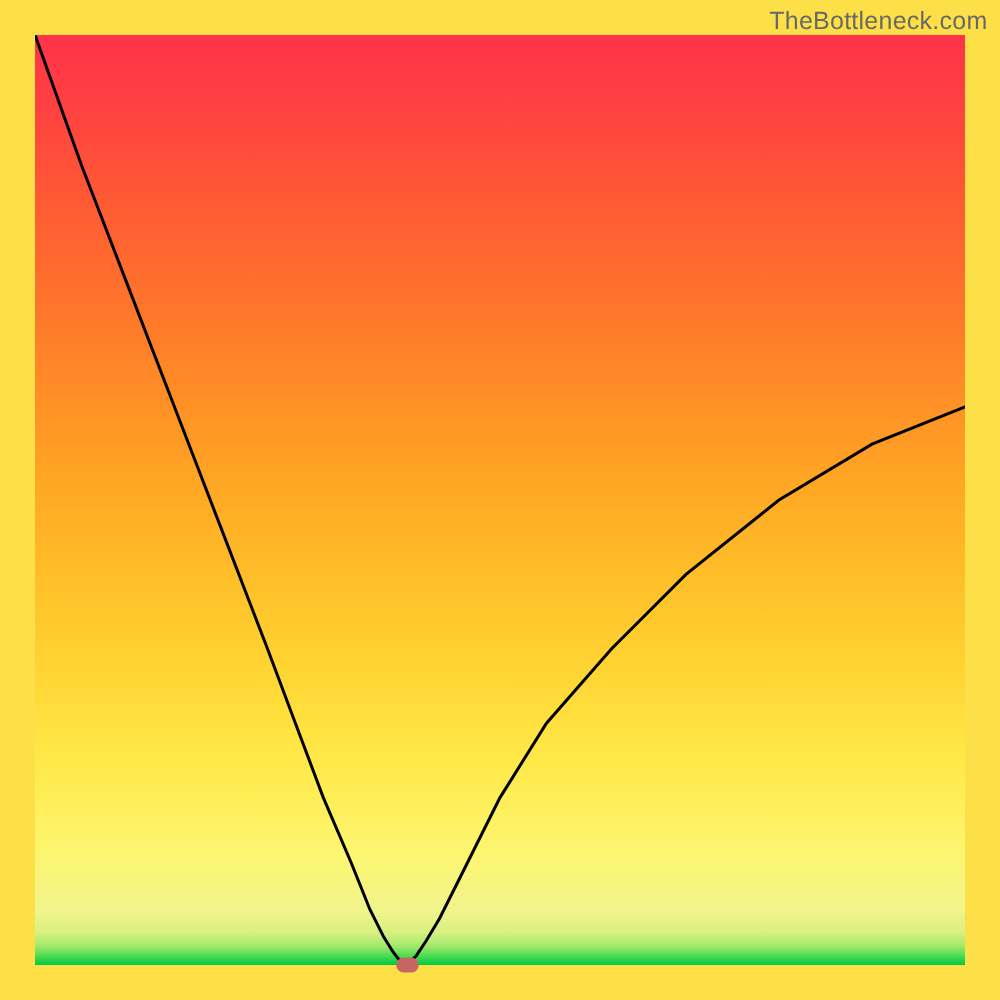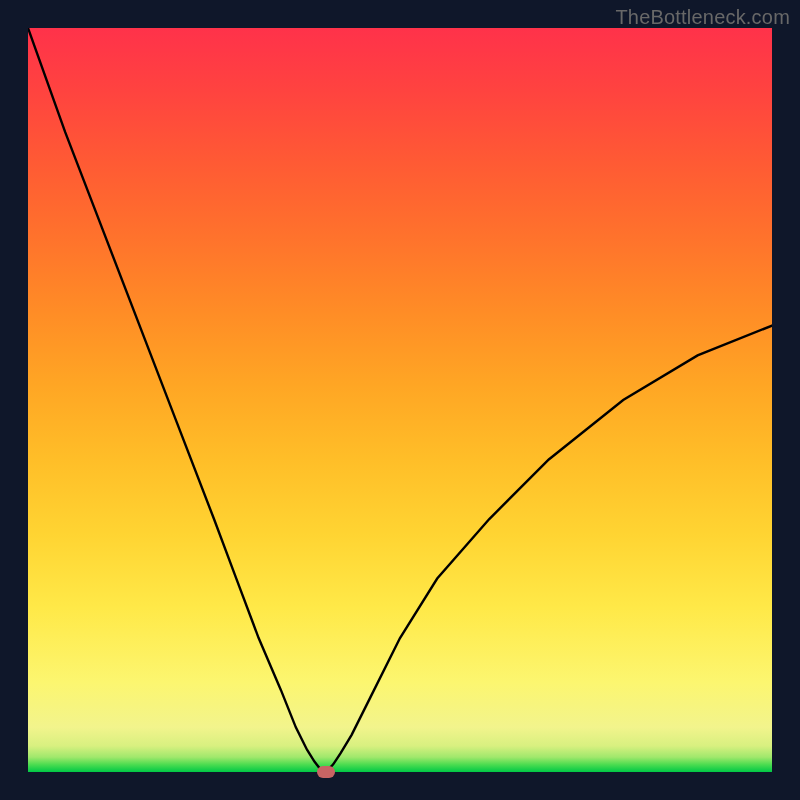--- a/index.html
+++ b/index.html
@@ -8,21 +8,21 @@
     width: 800px;
     height: 800px;
     overflow: hidden;
     background: #000;
     font-family: Arial, Helvetica, sans-serif;
   }
   .frame {
     position: relative;
     width: 800px;
     height: 800px;
-    background: #0f172a;
+    background: #fde047;
   }
   .plot {
     position: absolute;
     left: 28px;
     top: 28px;
     width: 744px;
     height: 744px;
     
     background: linear-gradient(
       to top,

